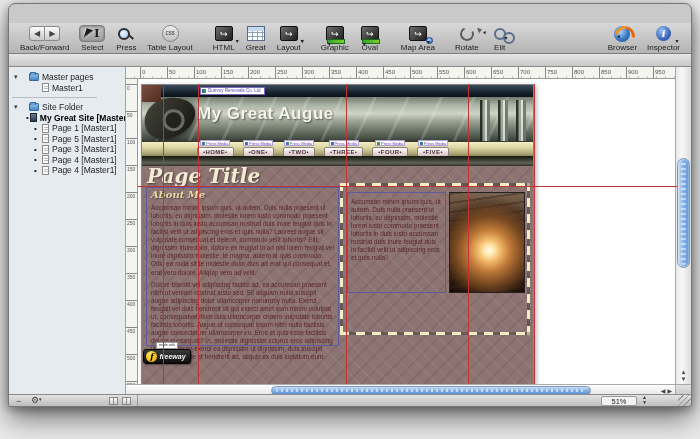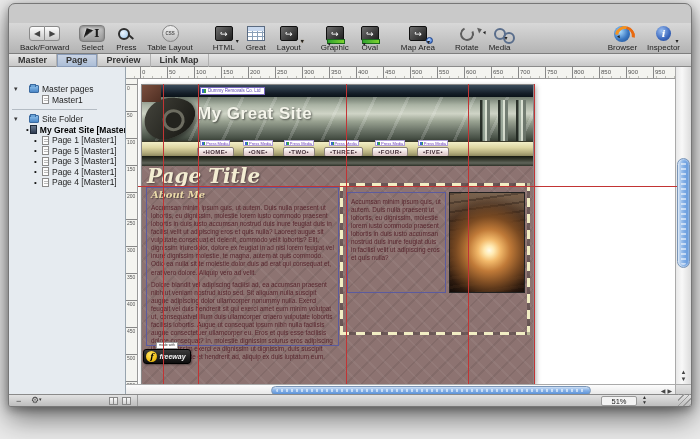--- a/index.html
+++ b/index.html
@@ -51,21 +51,21 @@
   .ic-browser::after{content:"";position:absolute;width:14px;height:14px;left:4px;top:1px;border:3px solid transparent;border-top-color:#f5921e;border-right-color:#e86a10;border-radius:50%;transform:rotate(-35deg);}
   .ic-inspector::before{content:"i";font-family:"DejaVu Serif",serif;font-style:italic;font-weight:bold;font-size:10px;color:#fff;width:15px;height:15px;border-radius:50%;background:radial-gradient(circle at 38% 32%,#9cc0f2,#3a66bc 60%,#234489);display:flex;align-items:center;justify-content:center;}
   
   .subheader{position:absolute;left:0;top:50px;width:100%;height:13px;background:linear-gradient(#e6e6e6,#c8c8c8);border-bottom:1px solid #8a8a8a;display:flex;font-size:9px;font-weight:bold;color:#333;}
   .siteheader{width:117px;border-right:1px solid #9a9a9a;display:flex;align-items:center;justify-content:center;gap:3px;}
   .sort{font-size:7px;color:#555;}
   .tabs{display:flex;align-items:center;}
   .tab{padding:0 9px;height:13px;display:flex;align-items:center;border-right:1px solid #b0b0b0;cursor:default;}
   .tab.active{background:linear-gradient(#ccd6e6,#a9bcd6);box-shadow:inset 0 0 0 1px #8a9cb8;}
   
-  .sidebar{position:absolute;left:0;top:63px;width:117px;height:329px;background:#e6ebf0;border-right:1px solid #98a4ae;padding-top:17px;overflow:hidden;}
+  .sidebar{position:absolute;left:0;top:63px;width:117px;height:329px;background:#e6ebf0;border-right:1px solid #98a4ae;padding-top:5px;overflow:hidden;}
   .srow{display:flex;align-items:center;height:10.5px;font-size:8.5px;color:#1d1d1d;padding-left:5px;white-space:nowrap;}
   .srow.indent{padding-left:17px;}
   .srow.bold .slabel{font-weight:bold;color:#000;}
   .srow.divider{height:9px;padding:0 3px;}
   .srow.divider::before{content:"";width:100%;height:1px;background:#b4bcc4;}
   .caret{width:8px;font-size:7px;color:#3a3a3a;}
   .bullet{width:7px;font-size:8px;color:#111;}
   .sicon{width:10px;height:8px;margin-right:3px;position:relative;flex:none;}
   .ic-folder{background:linear-gradient(#8cc0ec,#4a86c6);border:1px solid #3a6aa0;border-radius:1px;}
   .ic-folder::before{content:"";position:absolute;left:0;top:-2px;width:4px;height:2px;background:#6aa4d8;border:1px solid #3a6aa0;border-bottom:none;border-radius:1px 1px 0 0;}
@@ -201,41 +201,35 @@
       <div class="titem arrow gap">
         <div class="ticon ic-map-area"></div>
         <div class="tlabel">Map Area</div>
       </div>
       <div class="titem arrow gap">
         <div class="ticon ic-rotate"></div>
         <div class="tlabel">Rotate</div>
       </div>
       <div class="titem arrow">
         <div class="ticon ic-flow"></div>
-        <div class="tlabel">Media</div>
+        <div class="tlabel">Elit</div>
       </div>
     <div class="tright">
       <div class="titem arrow">
           <div class="ticon ic-browser"></div>
           <div class="tlabel">Browser</div>
         </div>
         <div class="titem arrow">
           <div class="ticon ic-inspector"></div>
           <div class="tlabel">Inspector</div>
         </div>
     </div>
   </div>
 
   <div class="subheader">
-    <div class="tabs">
-      <div class="tab">Master</div>
-        <div class="tab active">Page</div>
-        <div class="tab">Preview</div>
-        <div class="tab">Link Map</div>
-    </div>
   </div>
 
   <div class="sidebar">
     <div class="srow">
         <span class="caret">▾</span>
         <span class="bullet"></span>
         <span class="sicon ic-folder"></span>
         <span class="slabel">Master pages</span>
       </div>
       <div class="srow indent">
@@ -334,21 +328,21 @@
   </div>
 
   <div class="canvas">
     <div class="page">
       <div class="ptop"></div>
       <span class="brownsq"></span>
       <span class="actlabel">Dummy Removals Co. Ltd</span>
       <div class="pheader">
         <div class="gear"></div>
         <div class="pipes"></div>
-        <span class="sitetitle">My Great Site</span>
+        <span class="sitetitle">My Great Augue</span>
       </div>
       <div class="pnav">
         <div class="navwrap">
             <span class="navtag">
               <i class="navtagicon"></i>
               <span>Press Media</span>
             </span>
             <span class="navbtn">•HOME•</span>
           </div>
           <div class="navwrap">

